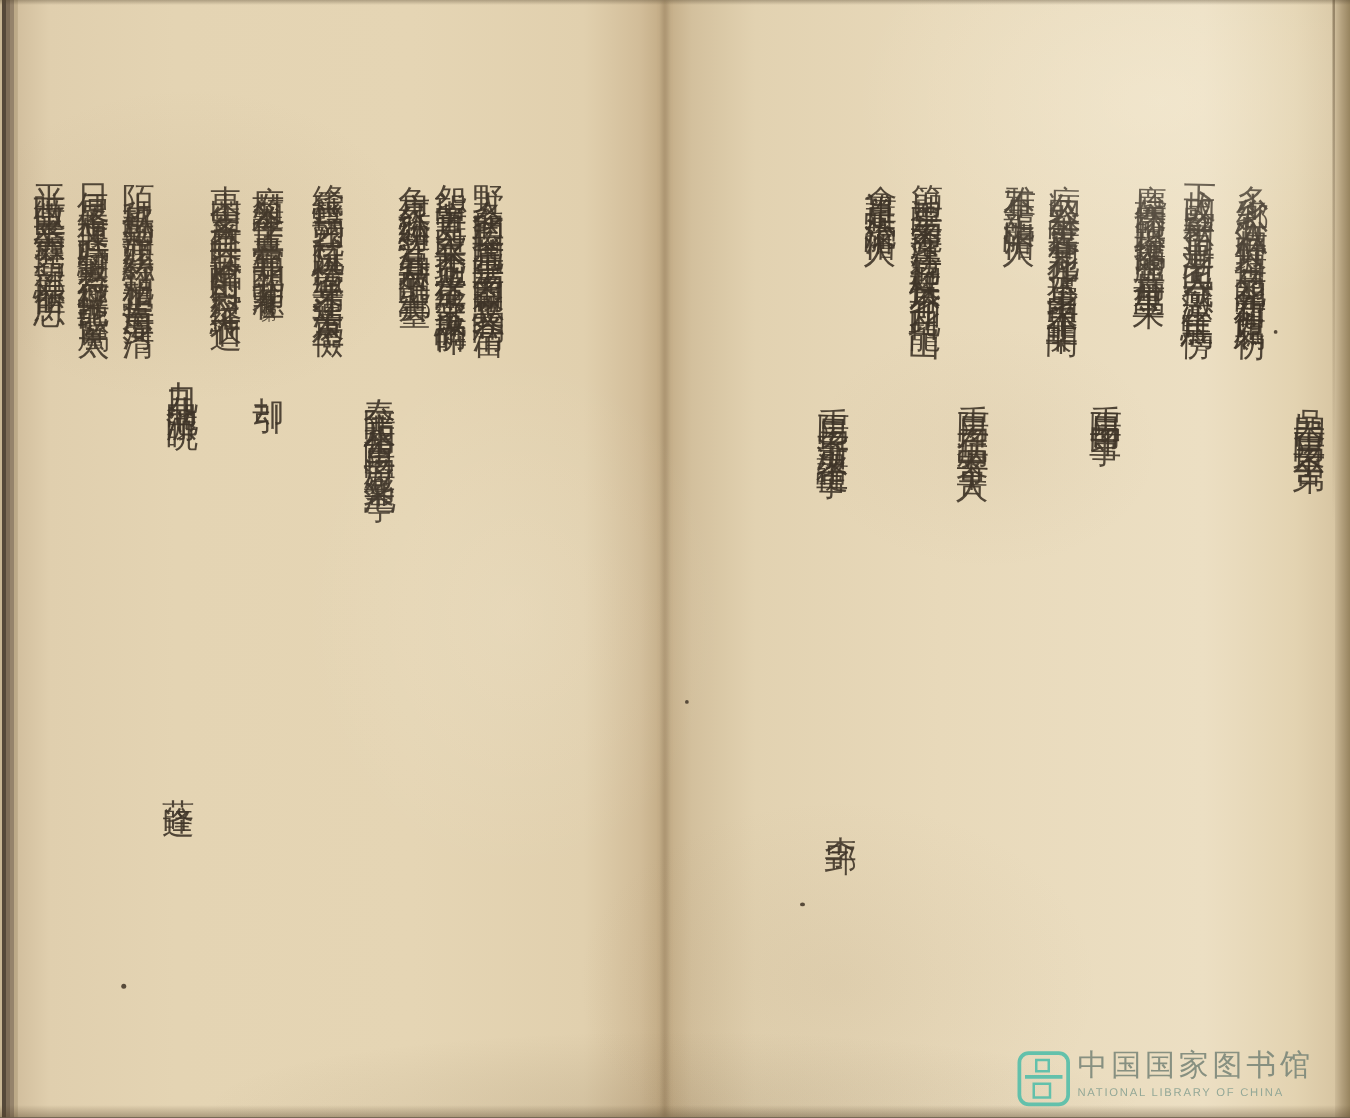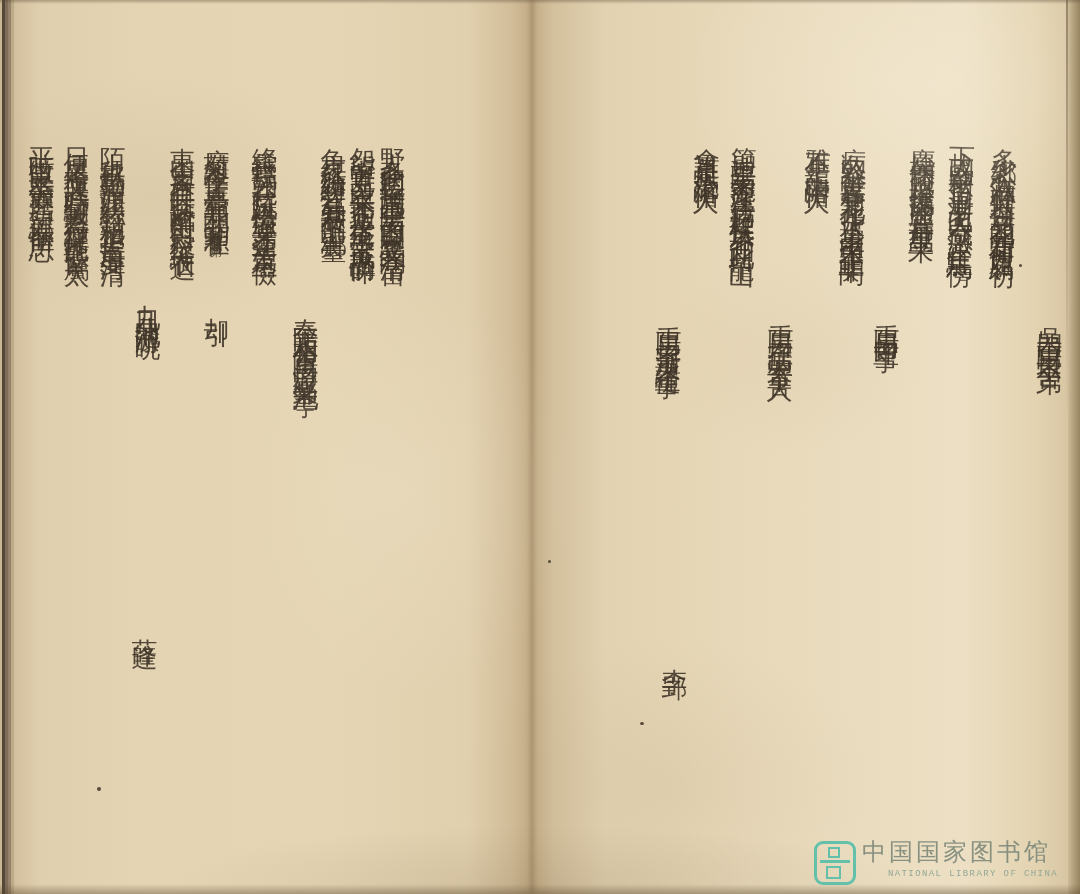--- a/index.html
+++ b/index.html
@@ -1,19 +1,19 @@
 <!DOCTYPE html>
 <html><head>
 <meta charset="utf-8">
 <style>
   html,body{margin:0;padding:0;background:#2b2620;}
   .scan{
     position:relative;width:1080px;height:894px;overflow:hidden;
     background:#b7a585;
-    font-family:Liberation Mono, monospace;
+    font-family:Liberation Sans, sans-serif;
   }
   
   .paper{
     position:absolute;top:0;bottom:0;left:14px;right:12px;
     background:linear-gradient(90deg,
       #d2bf9e 0%, #e0cfae 2.5%, #e4d4b3 12%, #e5d5b4 30%, #e1d0ae 43%,
       #d2bd99 47.2%, #c2ab85 49.1%, #d3c09d 51.2%, #e2d2b1 56%,
       #e8d9ba 70%, #ecdfc3 90%, #e3d3b1 97%, #d8c6a3 100%);
   }
   .mottle{
@@ -84,21 +84,21 @@
   }
   .wm-logo .t{position:absolute;top:3px;left:11px;width:8px;height:7px;border:2.5px solid #58bfaa;}
   .wm-logo .m{position:absolute;top:16px;left:3px;right:3px;height:2.5px;background:#58bfaa;}
   .wm-logo .b{position:absolute;top:22px;left:9px;width:11px;height:9px;border:2.5px solid #58bfaa;}
   .wm-text{position:absolute;left:50px;top:0;width:196px;}
   .wm-cn{
     font-size:24px;letter-spacing:3px;white-space:nowrap;
     color:#7f8a7c;opacity:.92;font-weight:500;
   }
   .wm-en{
-    margin-top:1px;font-size:9px;letter-spacing:1.4px;text-align:right;
+    margin-top:1px;font-size:9px;letter-spacing:1.4px;
     color:#8fa595;opacity:.95;white-space:nowrap;
   }
 </style>
 </head>
 <body>
 
 <div class="scan">
 
   <div class="paper"></div>
   <div class="gutter-line"></div>

